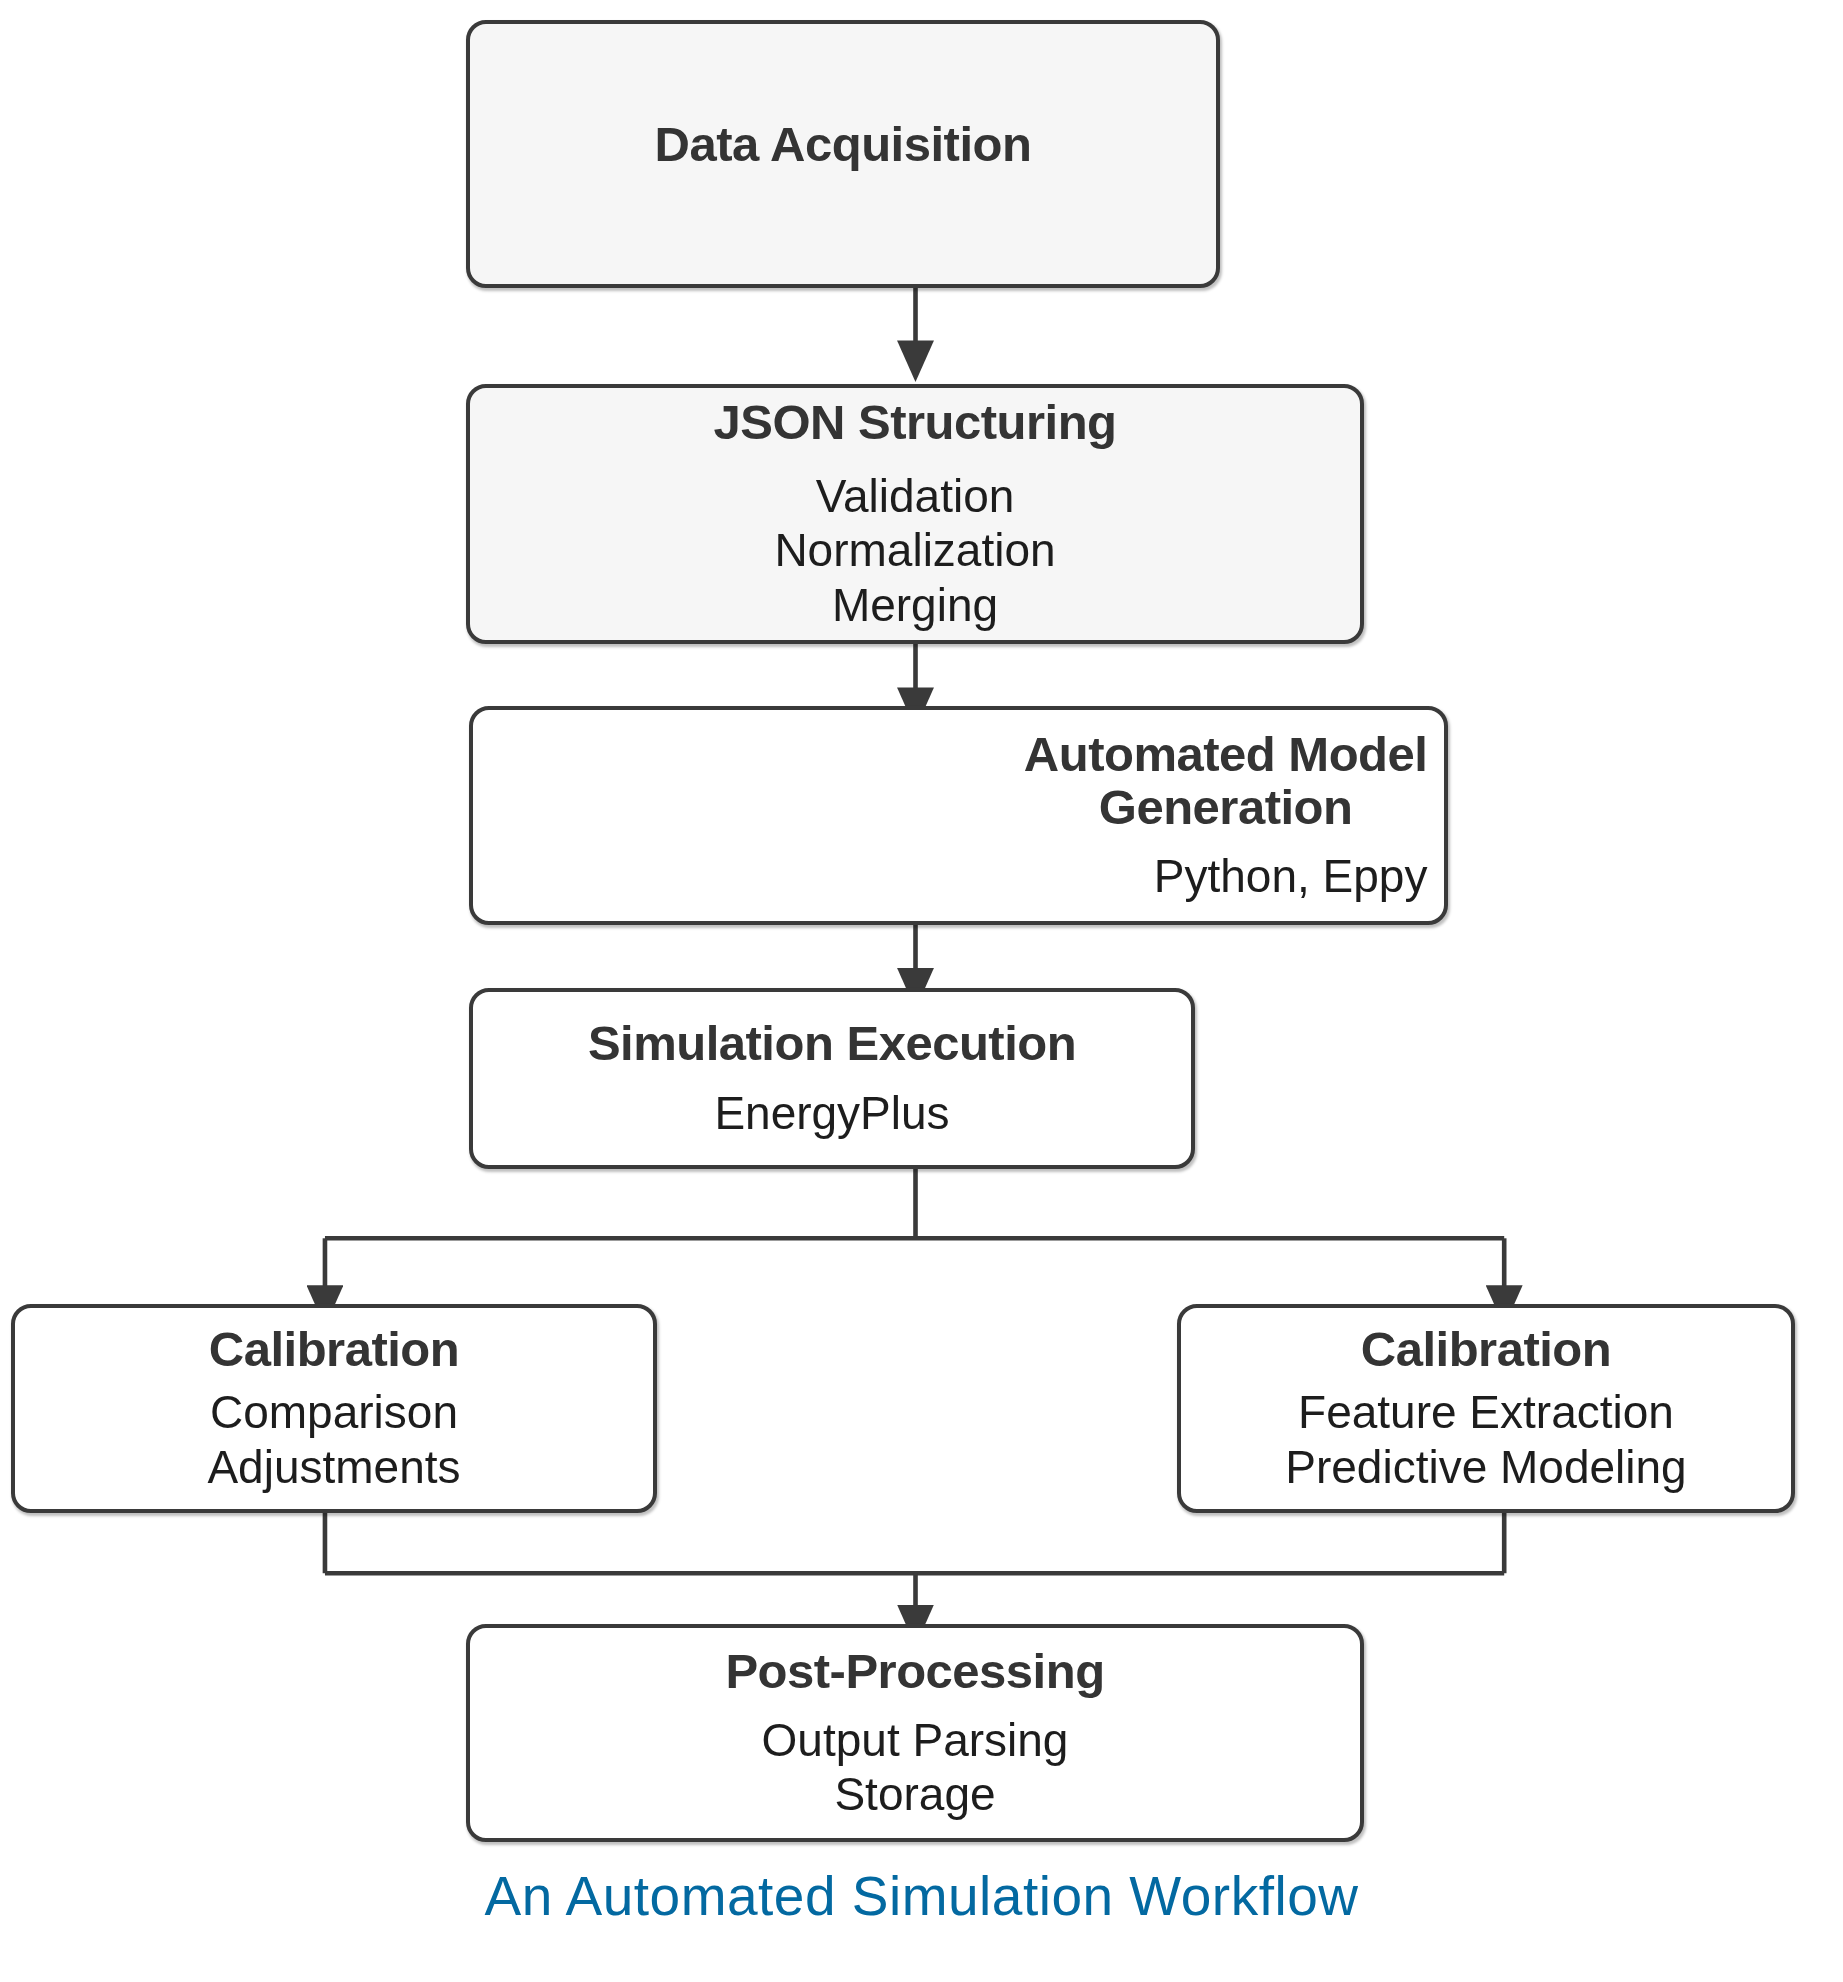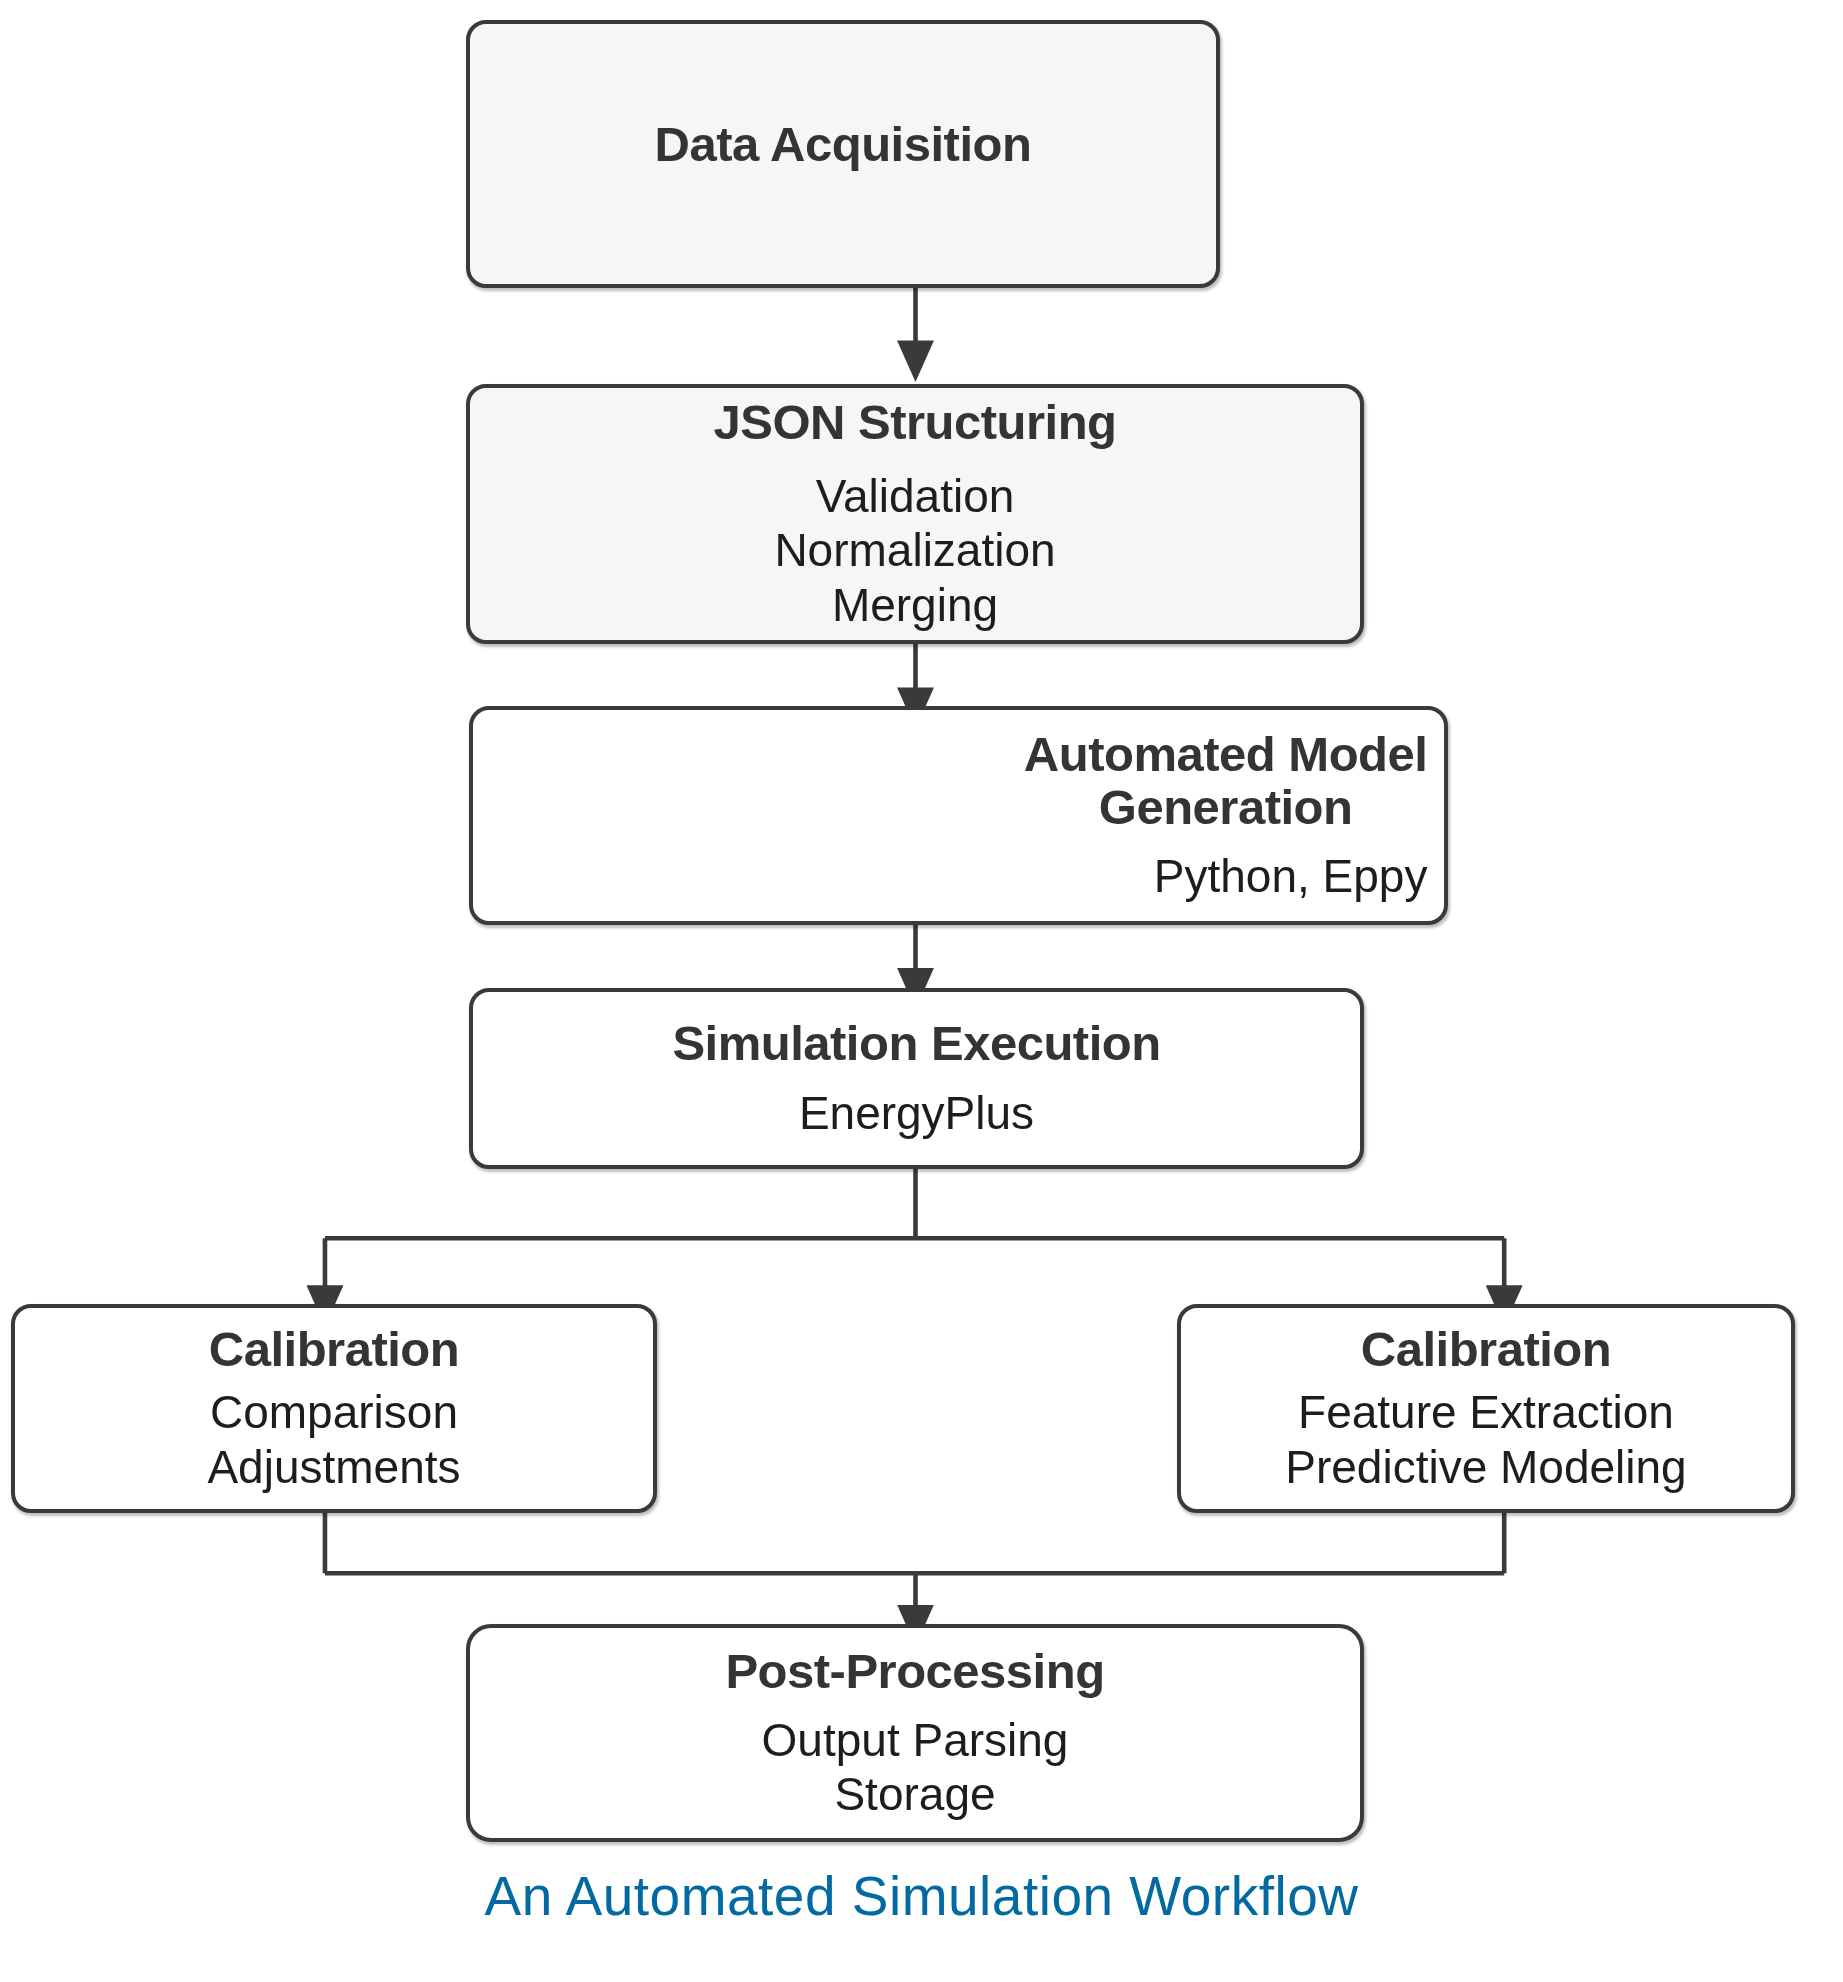--- a/index.html
+++ b/index.html
@@ -66,24 +66,24 @@
     line-height: 1.18;
     font-weight: normal;
     color: #1d1d1d;
     white-space: pre-line;
   }
 
   
   #node-data-acquisition     { left: 466px;  top: 20px;   width: 754px;  height: 268px; }
   #node-json-structuring     { left: 466px;  top: 360px;  width: 898px;  height: 260px; margin-top: 24px; }
   #node-model-generation     { left: 469px;  top: 706px;  width: 979px;  height: 219px; align-items: flex-end; }
-  #node-simulation-execution { left: 469px;  top: 988px; width: 895px;  height: 181px; }
+  #node-simulation-execution { left: 469px;  top: 988px; width: 726px;  height: 181px; }
   #node-calibration-left     { left: 11px;   top: 1304px; width: 646px;  height: 209px; }
   #node-calibration-right    { left: 1177px; top: 1304px; width: 618px;  height: 209px; }
-  #node-post-processing      { left: 466px;  top: 1624px; width: 898px;  height: 218px; border-radius: 25px; }
+  #node-post-processing      { left: 466px;  top: 1624px; width: 898px;  height: 218px; }
 
   #node-data-acquisition .node-title,
   #node-json-structuring .node-title { margin-bottom: 20px; }
 
   #node-simulation-execution .node-title { margin-bottom: 16.6px; }
   #node-calibration-left .node-title,
   #node-calibration-right .node-title { margin-bottom: 9.2px; }
 
   .caption {
     position: absolute;

